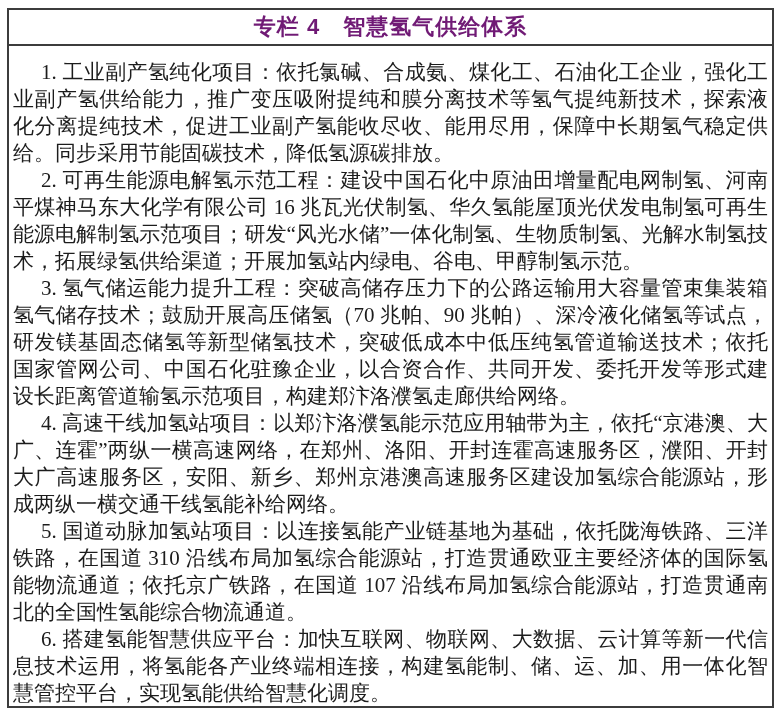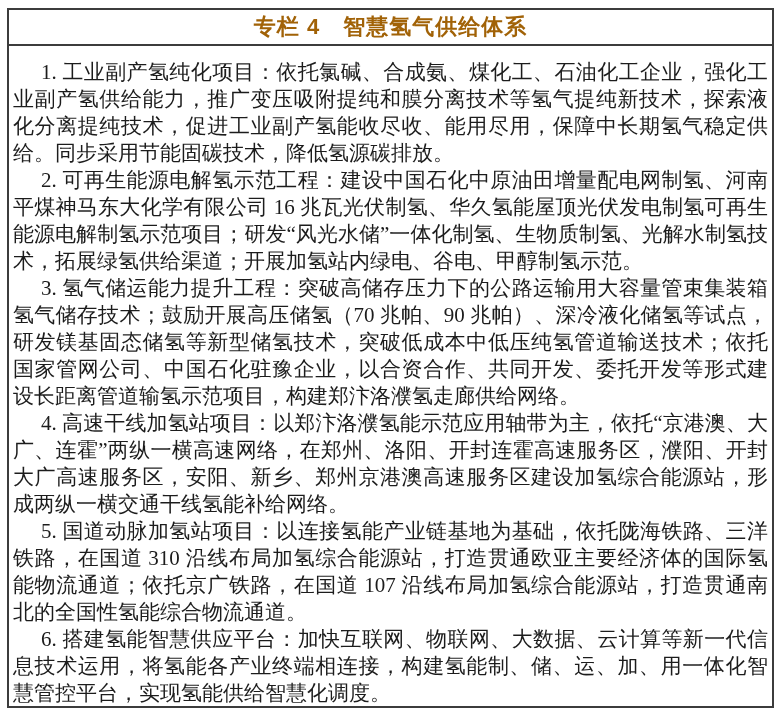--- a/index.html
+++ b/index.html
@@ -29,21 +29,21 @@
       height: 36px;
       border-bottom: 2px solid #3c3c3c;
       display: flex;
       align-items: center;
       justify-content: center;
     }
     .panel-title {
       font-family: "Liberation Sans", "DejaVu Sans", sans-serif;
       font-weight: bold;
       font-size: 22px;
-      color: #a16207;
+      color: #701a75;
       letter-spacing: 1px;
       white-space: pre;
     }
     .panel-body {
       padding: 13px 4px 0 4px;
       font-size: 21px;
       line-height: 27px;
       color: #1c1c1c;
       text-align: justify;
       text-justify: inter-ideograph;

